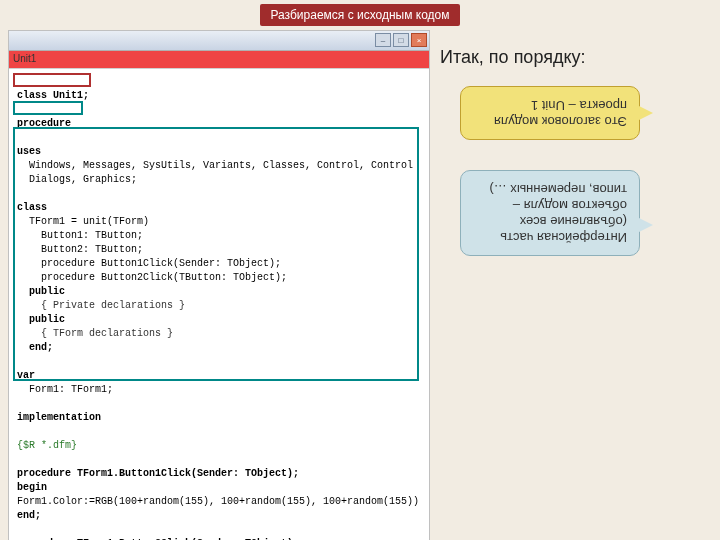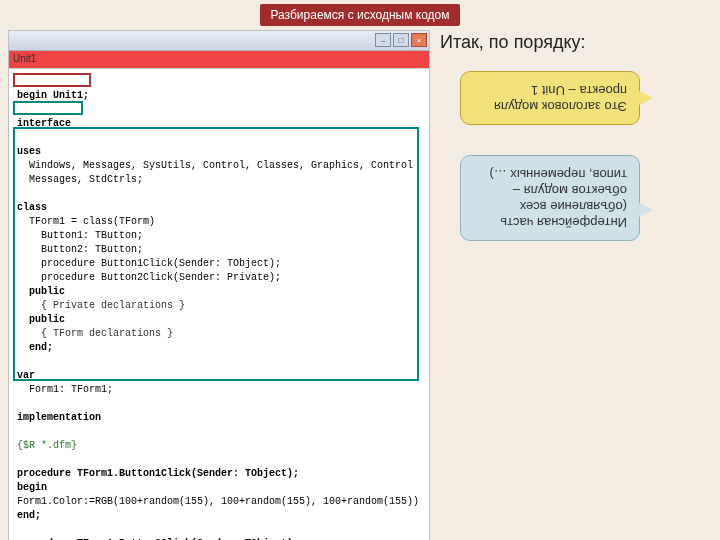--- a/index.html
+++ b/index.html
@@ -81,21 +81,21 @@
     pointer-events:none;
   }
   .box-teal {
     position:absolute;
     border: 2px solid #008888;
     pointer-events:none;
   }
   .side {
     position: absolute;
     left: 440px;
-    top: 32px;
+    top: 47px;
     width: 270px;
   }
   .side-title {
     font-size: 18px;
     color: #222;
     margin-bottom: 18px;
     font-family: "Comic Sans MS", cursive, sans-serif;
   }
   .callout {
     width: 180px;
@@ -143,34 +143,34 @@
 <div class="window">
   <div class="win-head">
     <div class="win-btns">
       <div class="wbtn">–</div>
       <div class="wbtn">□</div>
       <div class="wbtn close">×</div>
     </div>
   </div>
   <div class="tabrow">Unit1</div>
   <div class="code-area">
-<span class="kw">begin Unit1;</span>
-<span></span>
-<span class="kw">interface</span>
+<span class="kw">class Unit1;</span>
+<span></span>
+<span class="kw">procedure</span>
 <span></span>
 <span class="kw">uses</span>
-<span>  Windows, Messages, SysUtils, Control, Classes, Graphics, Control</span>
-<span>  Messages, StdCtrls;</span>
+<span>  Windows, Messages, SysUtils, Variants, Classes, Control, Control</span>
+<span>  Dialogs, Graphics;</span>
 <span></span>
 <span class="kw">class</span>
-<span>  TForm1 = class(TForm)</span>
+<span>  TForm1 = unit(TForm)</span>
 <span>    Button1: TButton;</span>
 <span>    Button2: TButton;</span>
 <span>    procedure Button1Click(Sender: TObject);</span>
-<span>    procedure Button2Click(Sender: Private);</span>
+<span>    procedure Button2Click(TButton: TObject);</span>
 <span class="kw">  public</span>
 <span class="cm">    { Private declarations }</span>
 <span class="kw">  public</span>
 <span class="cm">    { TForm declarations }</span>
 <span class="kw">  end;</span>
 <span></span>
 <span class="kw">var</span>
 <span>  Form1: TForm1;</span>
 <span></span>
 <span class="kw">implementation</span>

